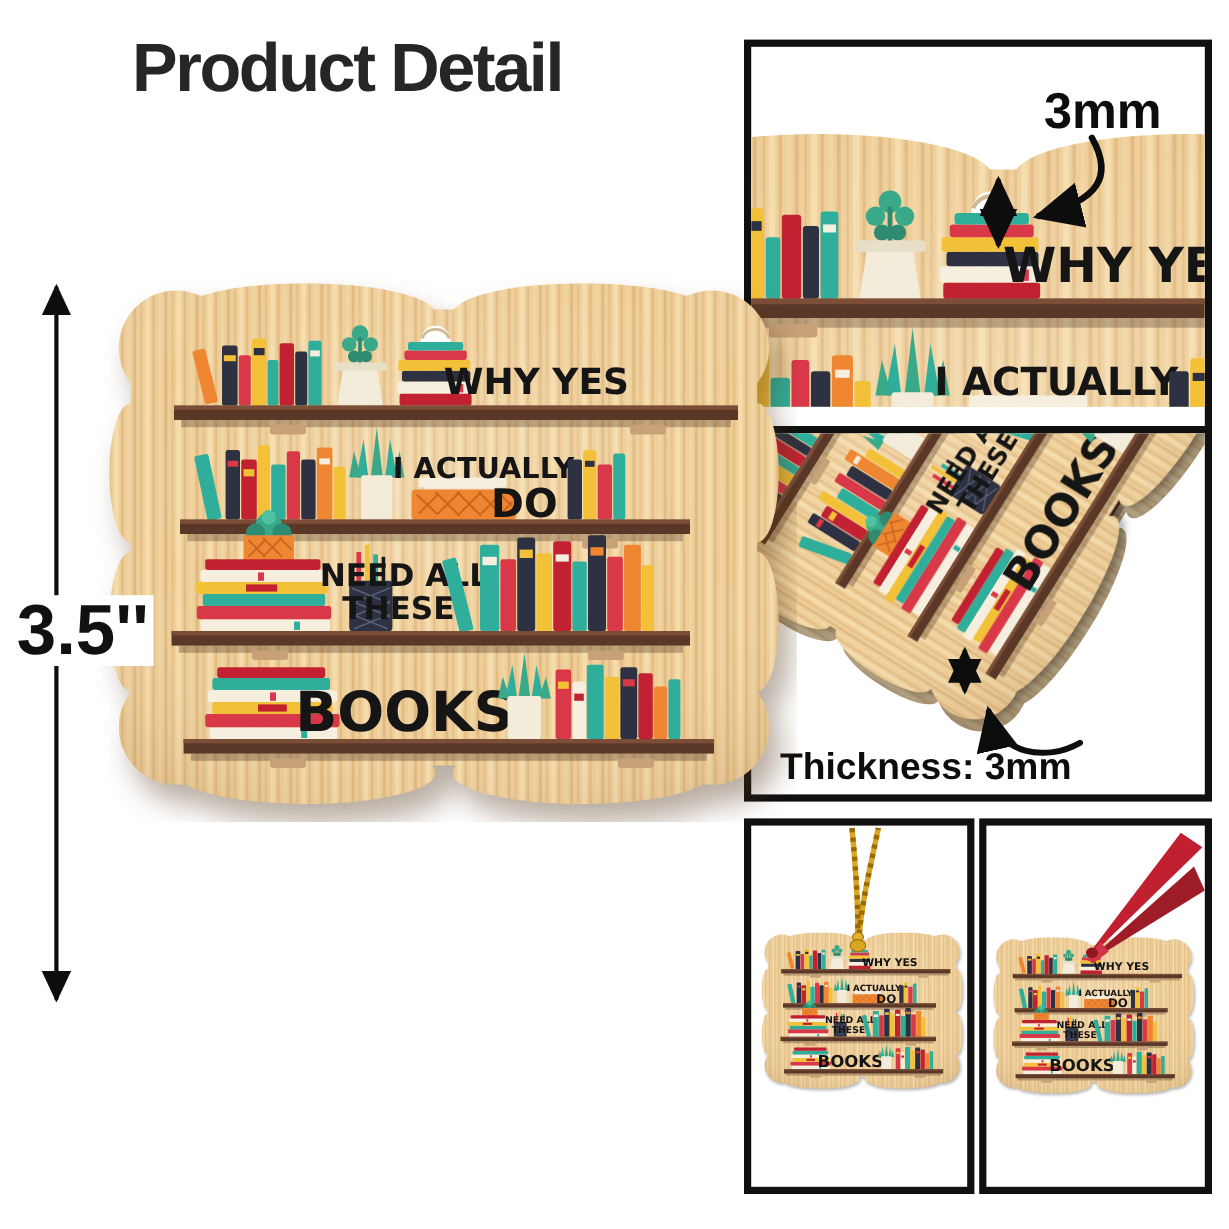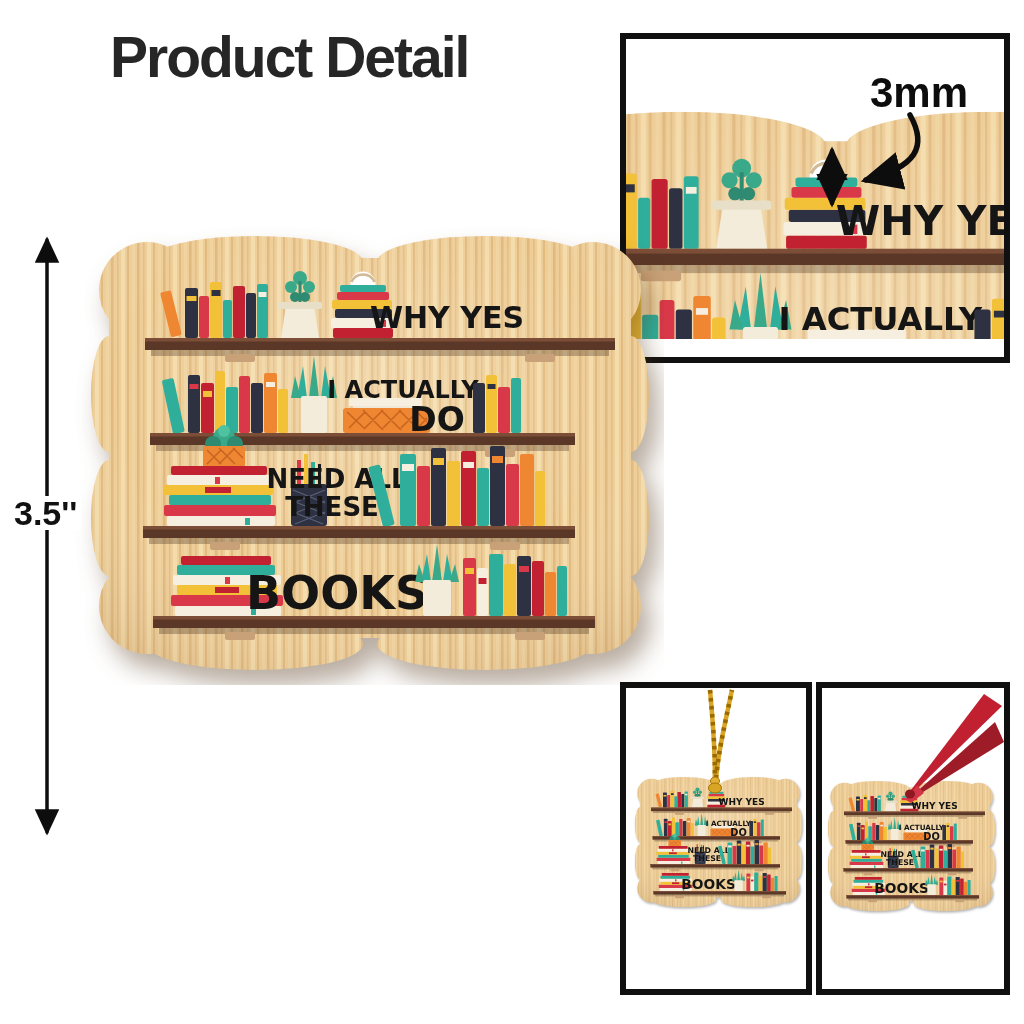--- a/index.html
+++ b/index.html
@@ -1,20 +1,20 @@
 <!DOCTYPE html>
 <html><head>
 <meta charset="utf-8">
 <style>
   html,body{margin:0;padding:0;background:#fff;}
   #canvas{position:relative;width:1024px;height:1024px;background:#ffffff;overflow:hidden;
           font-family:"Liberation Sans",sans-serif;text-align:right;}
   .title{position:absolute;left:110px;top:24px;font-size:57px;font-weight:bold;
          color:#262626;letter-spacing:-2px;}
-  .dim-label{position:absolute;left:10px;top:496px;font-size:34px;font-weight:bold;color:#111;
+  .dim-label{position:absolute;left:10px;top:496px;font-size:59px;font-weight:bold;color:#111;
              background:#fff;padding:0 4px;line-height:1.0;}
   .panel{position:absolute;border:6px solid #101010;background:#fff;box-sizing:border-box;overflow:hidden;}
   .panel svg{display:block;}
   #panel-hole{left:620px;top:33px;width:390px;height:330px;}
   #panel-thickness{left:620px;top:355px;width:390px;height:313px;}
   #panel-hang-cord{left:620px;top:682px;width:192px;height:313px;}
   #panel-hang-ribbon{left:816px;top:682px;width:194px;height:313px;}
   .abs{position:absolute;left:0;top:0;}
   .main-orn{filter:drop-shadow(10px 16px 12px rgba(80,50,20,0.40));}
   .panel-orn{filter:drop-shadow(3px 5px 4px rgba(0,0,0,0.30));}
@@ -267,20 +267,29 @@
     <svg width="378" height="300" viewBox="127 -44 285 223" preserveAspectRatio="xMidYMin slice">
       <use href="#orn-full"></use>
     </svg>
     <svg class="abs" width="378" height="300" viewBox="0 0 378 300">
       <text class="ann-text" x="244" y="68" font-size="42">3mm</text>
       <path class="arrow" d="M 284,76 C 302,108 290,128 240,141" stroke-width="5.5" marker-end="url(#ah)"></path>
       <line class="arrow" x1="206" y1="112" x2="206" y2="164" stroke-width="4.5" marker-start="url(#ah)" marker-end="url(#ah)"></line>
     </svg>
   </section>
 
+  <section class="panel" id="panel-thickness">
+    <svg width="378" height="301" viewBox="0 0 378 301">
+      <use href="#orn-full" class="depth" transform="translate(-92,91) scale(0.8) rotate(-58)"></use>
+      <use href="#orn-full" class="panel-orn" transform="translate(-98,81) scale(0.8) rotate(-58)"></use>
+      <line class="arrow" x1="178" y1="182" x2="178" y2="214" stroke-width="4" marker-start="url(#ah)" marker-end="url(#ah)"></line>
+      <path class="arrow" d="M 274,258 C 246,274 206,268 198,232" stroke-width="5" marker-end="url(#ah)"></path>
+      <text class="ann-text" x="24" y="288" font-size="31">Thickness: 3mm</text>
+    </svg>
+  </section>
 
   <section class="panel" id="panel-hang-cord">
     <svg width="180" height="301" viewBox="0 0 180 301">
       <use href="#orn-full" class="panel-orn" transform="translate(7,86) scale(0.3)"></use>
       <g>
         <path d="M 84,2 C 87,35 90,70 88.5,98" stroke="#d9a525" stroke-width="4.5" fill="none"></path>
         <path d="M 106,2 C 98,40 91,70 89.5,98" stroke="#d9a525" stroke-width="4.5" fill="none"></path>
         <path d="M 84,2 C 87,35 90,70 88.5,98" stroke="#9a6a00" stroke-width="4.5" fill="none" stroke-dasharray="3.5 4.5"></path>
         <path d="M 106,2 C 98,40 91,70 89.5,98" stroke="#9a6a00" stroke-width="4.5" fill="none" stroke-dasharray="3.5 4.5" stroke-dashoffset="2"></path>
         <ellipse cx="89" cy="93" rx="4.5" ry="4" fill="#e2b133" stroke="#a87408"></ellipse>

